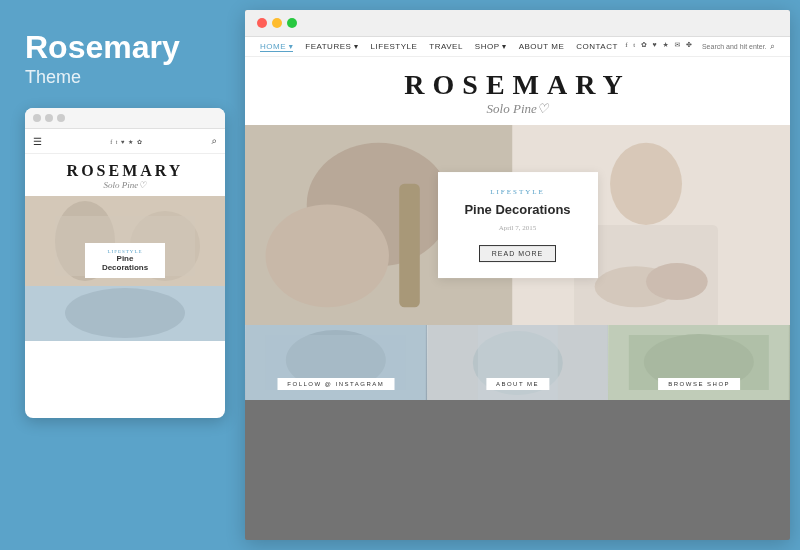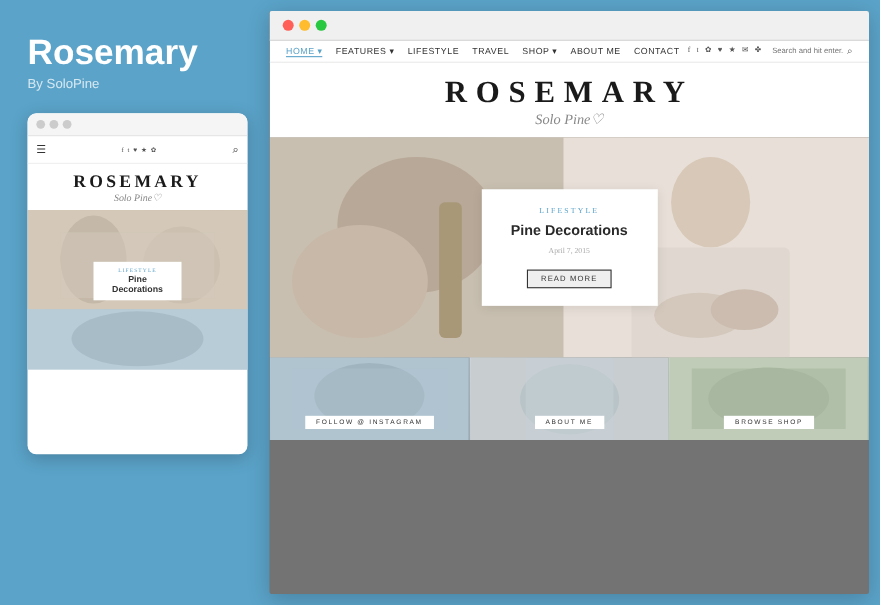--- a/index.html
+++ b/index.html
@@ -366,21 +366,21 @@
       white-space: nowrap;
       font-family: Arial, sans-serif;
     }
   </style>
 </head>
 <body>
 
 <div class="left-panel">
   <div>
     <div class="theme-title">Rosemary</div>
-    <div class="theme-author">By SoloPine</div>
+    <div class="theme-subtitle">Theme</div>
   </div>
 
   <div class="mobile-preview">
     <div class="mobile-top-bar">
       <div class="mobile-dot"></div>
       <div class="mobile-dot"></div>
       <div class="mobile-dot"></div>
     </div>
     <div class="mobile-nav">
       <span class="mobile-hamburger">☰</span>

